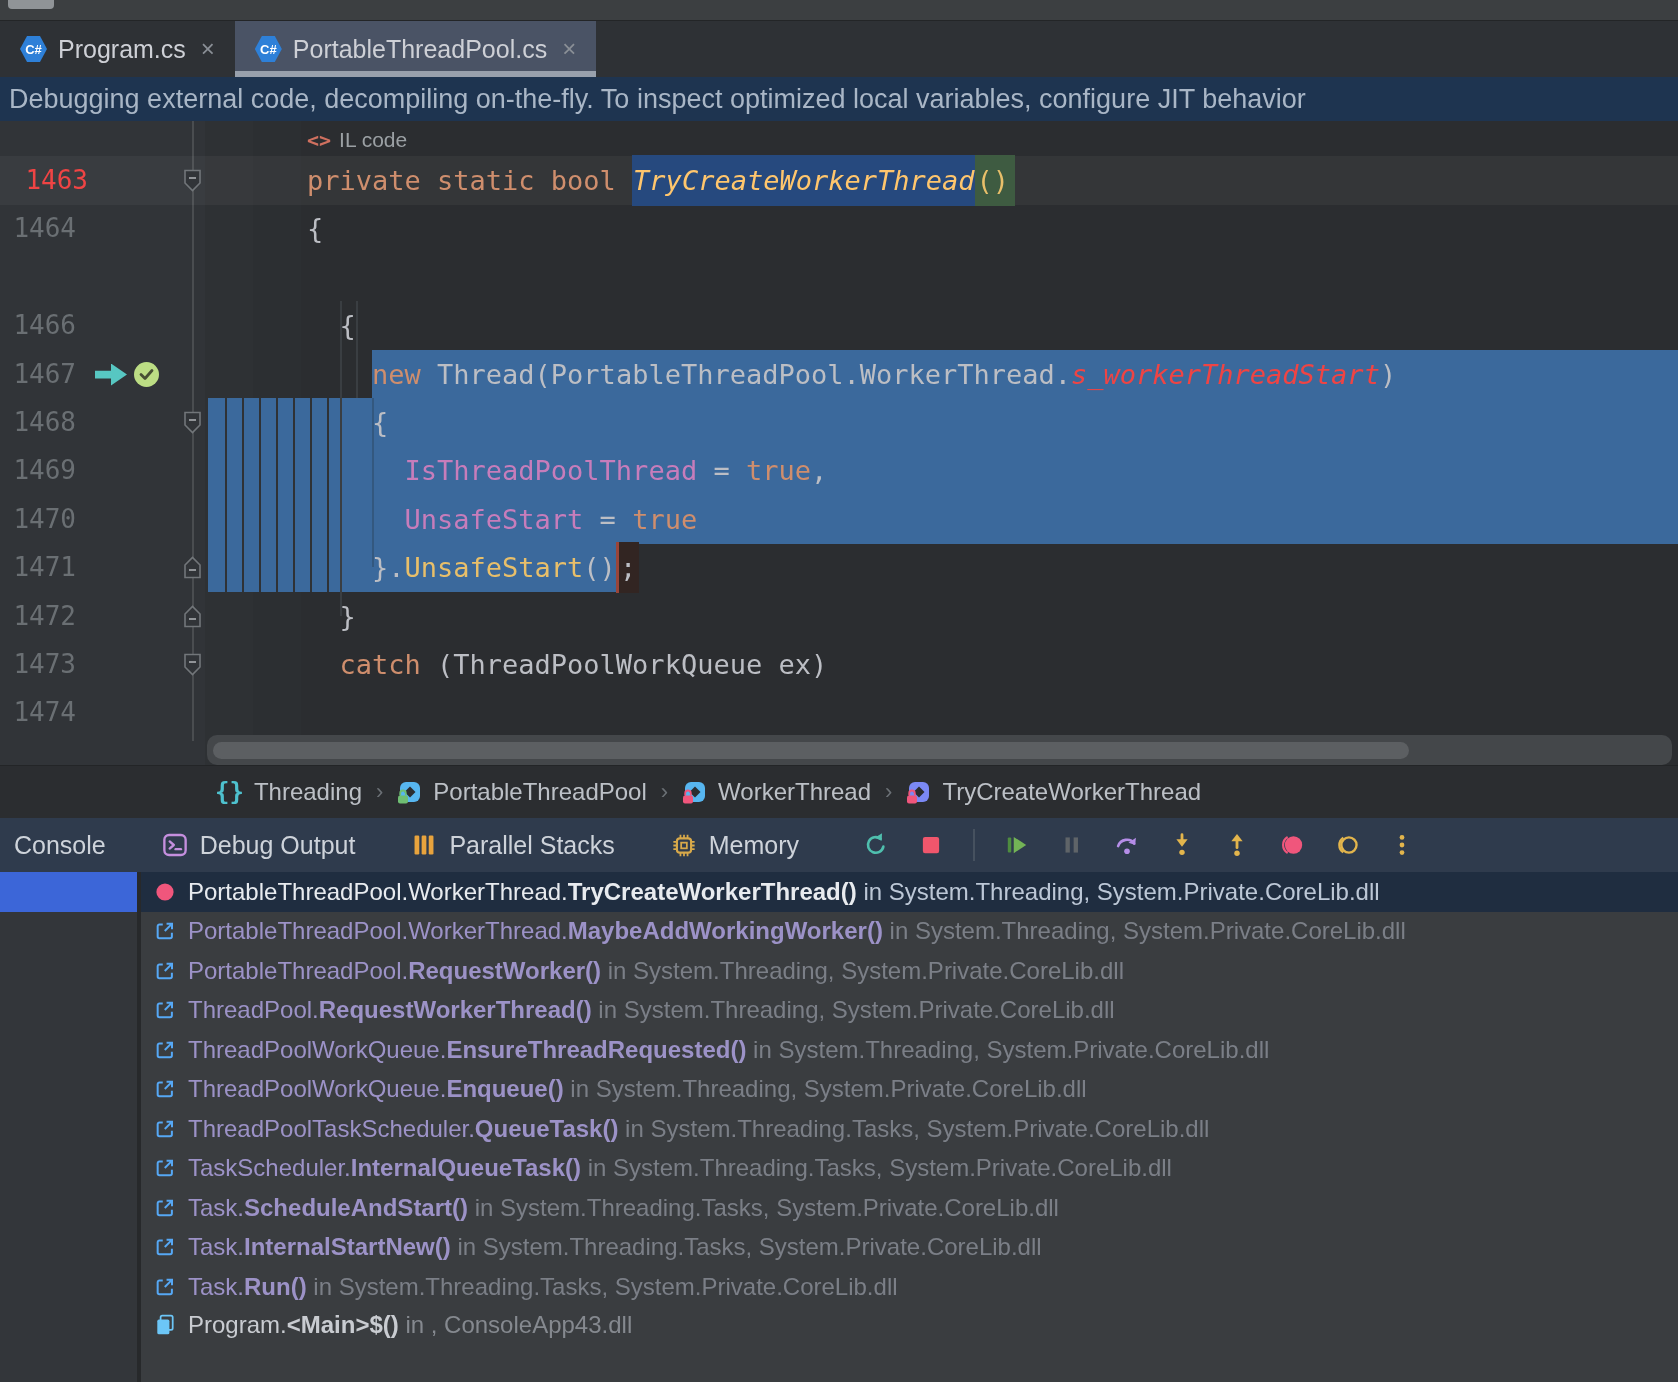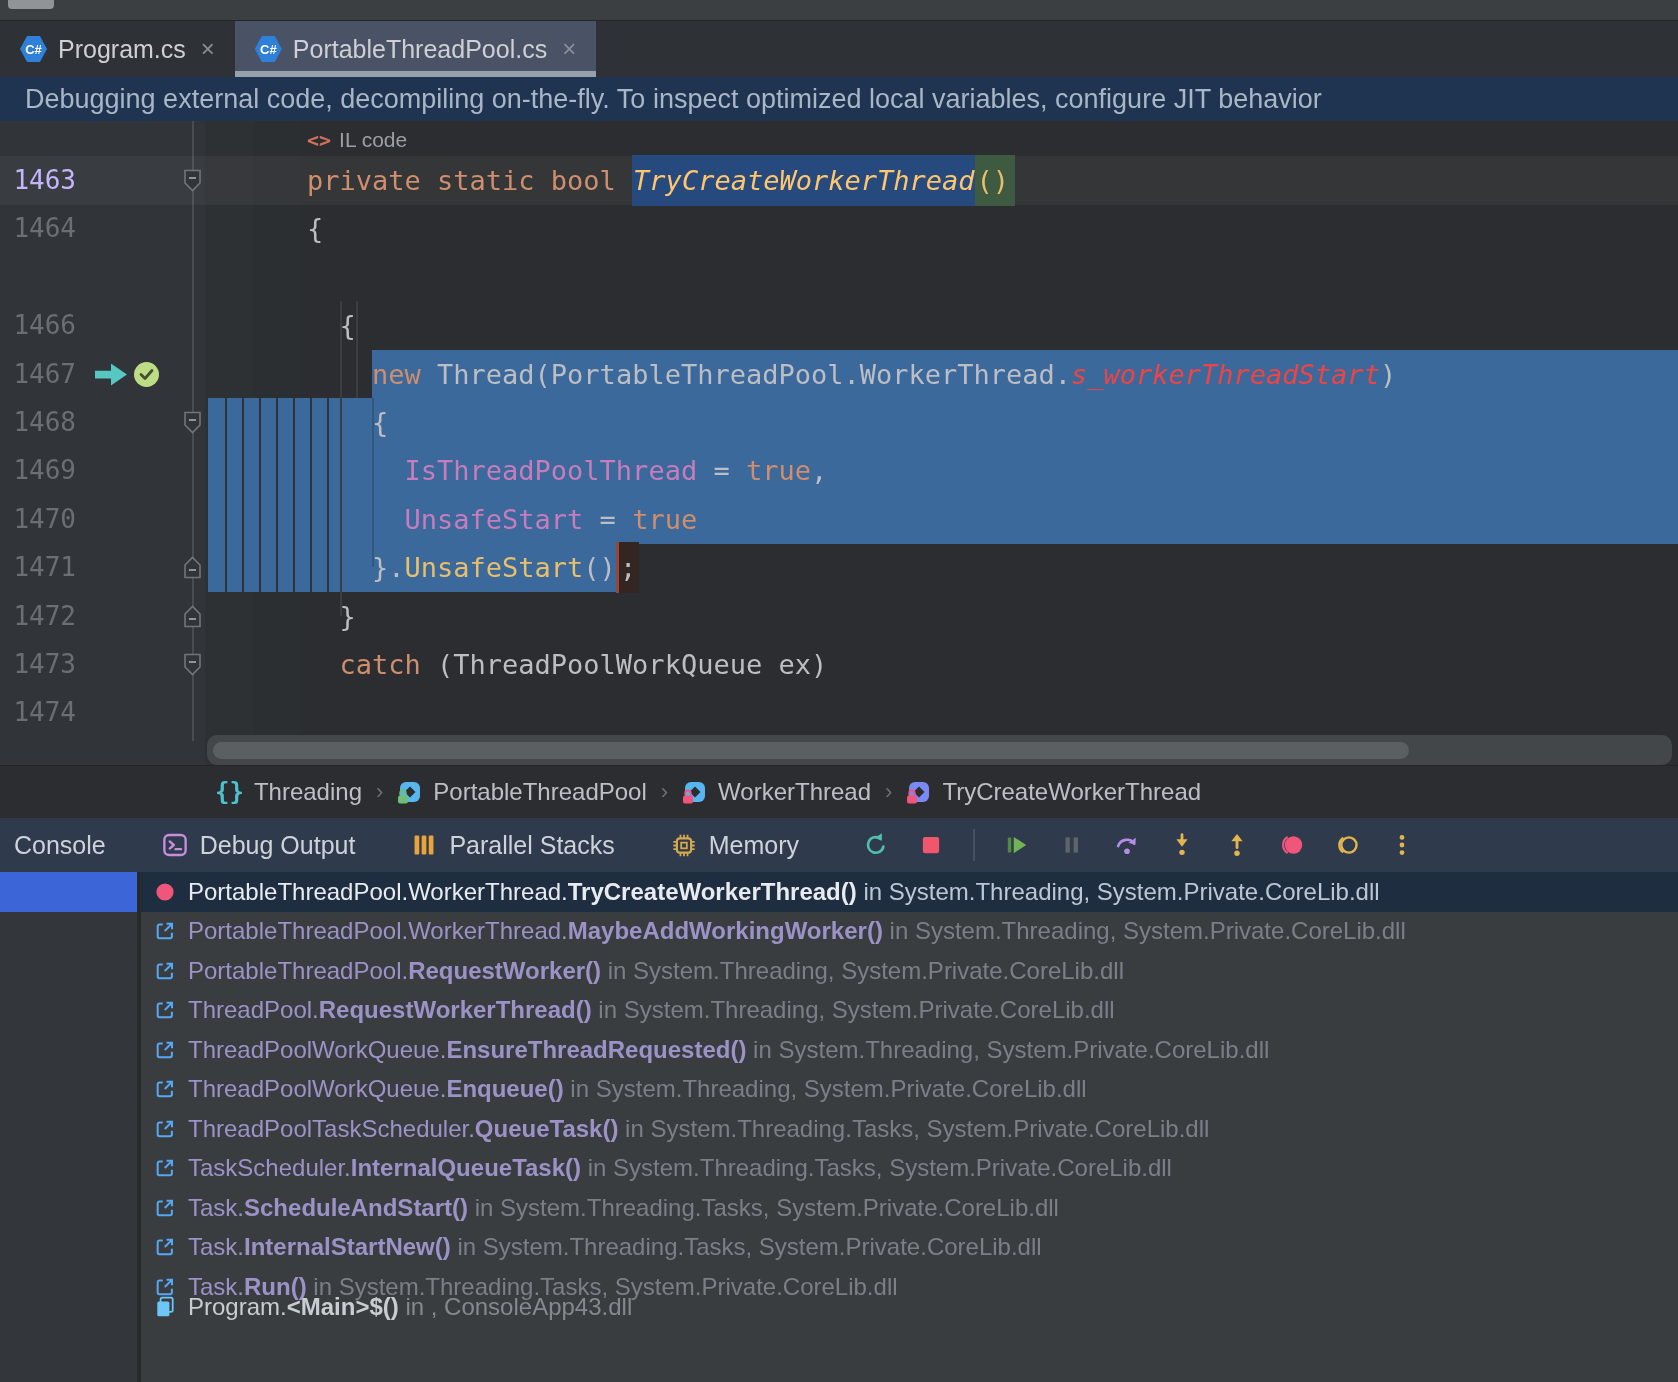--- a/index.html
+++ b/index.html
@@ -15,37 +15,37 @@
   .tab{display:flex;align-items:center;gap:11px;padding:0 20px;position:relative;color:#CED0D6;font-size:25px;cursor:default;}
   .tab.active{background:#4A5365;}
   .tab.active .underline{position:absolute;left:0;right:0;bottom:0;height:6px;background:#98A0AC;}
   .cs-icon{width:27px;height:27px;background:#2E80D8;color:#fff;font-weight:bold;font-size:13px;
            display:flex;align-items:center;justify-content:center;
            clip-path:polygon(26% 2%,74% 2%,100% 50%,74% 98%,26% 98%,0% 50%);}
   .tab-close{color:#8A8F96;font-size:24px;margin-left:4px;}
 
   
   .notif{position:absolute;left:0;top:77px;width:1678px;height:44px;background:#1E3450;
-         display:flex;align-items:center;padding-left:25px;box-sizing:border-box;
+         display:flex;align-items:center;padding-left:9px;box-sizing:border-box;
          color:#A9B6C6;font-size:27px;}
 
   
   #editor{position:absolute;left:0;top:121px;width:1678px;height:644px;background:#2B2D30;overflow:hidden;}
   .gut-bg{position:absolute;left:0;top:0;bottom:0;width:205px;background:#313438;}
   .gut-col1{position:absolute;left:205px;top:0;bottom:0;width:48px;background:#2E3134;}
   .gut-col2{position:absolute;left:253px;top:0;bottom:0;width:48px;background:#2C2F32;}
   .gut-line{position:absolute;left:192px;top:0;bottom:24px;width:2px;background:#4A4D50;}
   .il-row{position:absolute;left:307px;top:2px;height:34px;display:flex;align-items:center;gap:8px;font-size:21px;color:#9BA0A4;}
   .il-angle{color:#D0705F;font-family:"DejaVu Sans Mono",monospace;font-weight:bold;font-size:20px;}
   .ed-row{position:absolute;left:0;width:1678px;height:49px;}
   .band-cur{position:absolute;inset:0;background:rgba(255,255,255,0.045);}
   .band-sel{position:absolute;top:0;bottom:0;background:#3B699C;}
   .lnum{position:absolute;left:0;top:0;width:76px;height:49px;line-height:49px;text-align:right;
         font-family:"DejaVu Sans Mono",monospace;font-size:26px;color:#6A6F73;}
-  .lnum.bright{color:#c4b5fd;}
+  .lnum.bright{color:#ef4444;padding-left:12px;}
   .fold{position:absolute;left:183px;top:13px;}
   .exec-arrow{position:absolute;left:95px;top:14px;width:32px;height:22px;background:#57C7C2;
               clip-path:polygon(0 32%,50% 32%,50% 0,100% 50%,50% 100%,50% 68%,0 68%);}
   .codeline{position:absolute;left:307px;top:0;height:49px;line-height:49px;white-space:pre;
             font-family:"DejaVu Sans Mono",monospace;font-size:27px;z-index:3;}
   .tk-kw{color:#CF8E6D;}
   .tk-pl{color:#BCBEC4;}
   .tk-decl{color:#FFC66D;font-style:italic;background:#26497E;padding:10px 1px;}
   .tk-paren-green{color:#E8BF6A;background:#3E5B41;padding:10px 6px 10px 1px;}
   .tk-field{color:#ef4444;font-style:italic;}
@@ -464,21 +464,21 @@
       <div class="frame-row" style="top: 395px;">
         <div class="rowbg"></div>
         <div class="frame-ic">
           <svg width="20" height="20" viewBox="0 0 18 18">
             <path d="M7 3.2 H4 a1.6 1.6 0 0 0 -1.6 1.6 V14 a1.6 1.6 0 0 0 1.6 1.6 h9.6 a1.6 1.6 0 0 0 1.6 -1.6 V10.6" fill="none" stroke="#56A8F5" stroke-width="1.8"></path>
             <path d="M8.8 9 L15.2 2.6 M10.4 2.5 h4.9 v4.9" fill="none" stroke="#56A8F5" stroke-width="1.8"></path>
           </svg>
         </div>
         <div class="frame-text"><span class="fr-main-ext">Task.</span><span class="fr-main-ext fr-bold">Run()</span><span class="fr-loc-ext"> in System.Threading.Tasks, System.Private.CoreLib.dll</span></div>
       </div>
-      <div class="frame-row" style="top: 415px;">
+      <div class="frame-row" style="top: 433px;">
         <div class="rowbg"></div>
         <div class="frame-ic">
           <svg width="20" height="22" viewBox="0 0 18 20">
             <rect x="5" y="1.5" width="11" height="13" rx="1.5" fill="none" stroke="#6CC6F7" stroke-width="1.6"></rect>
             <rect x="2" y="5" width="11" height="13.5" rx="1.5" fill="#6CC6F7"></rect>
           </svg>
         </div>
         <div class="frame-text"><span class="fr-main-user">Program.</span><span class="fr-main-user fr-bold">&lt;Main&gt;$()</span><span class="fr-loc-user"> in , ConsoleApp43.dll</span></div>
       </div>
     </div>

